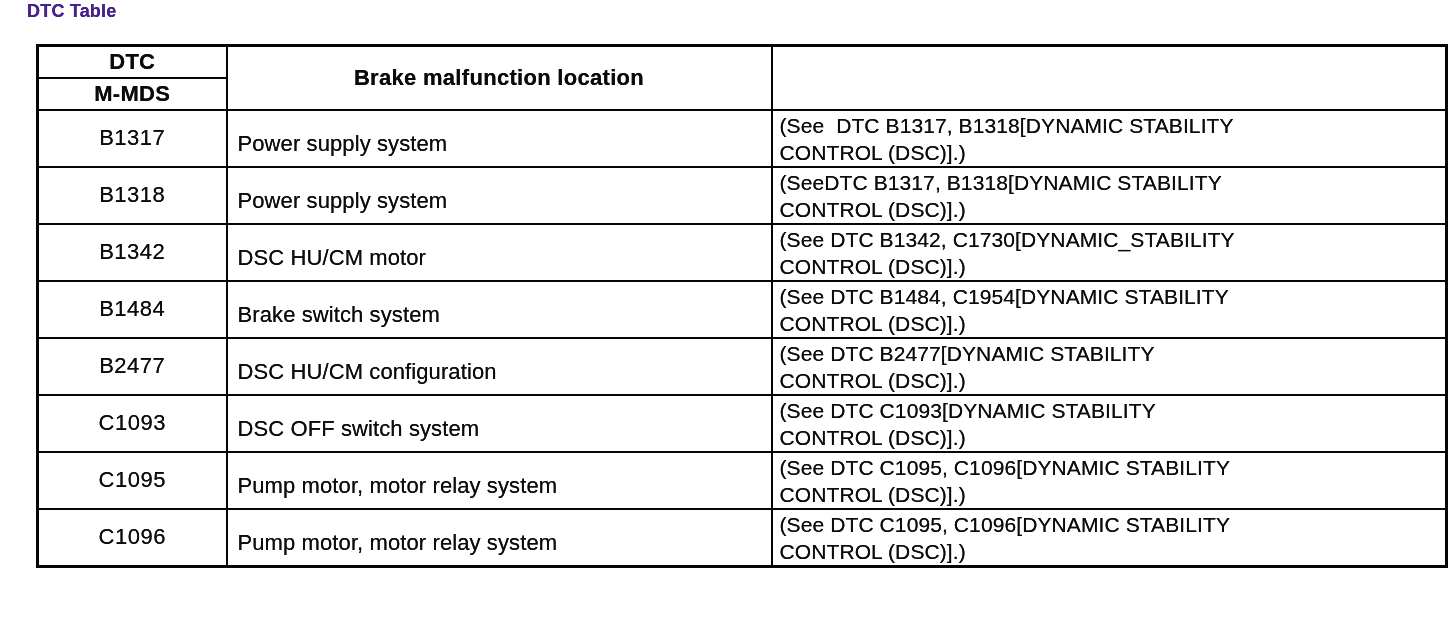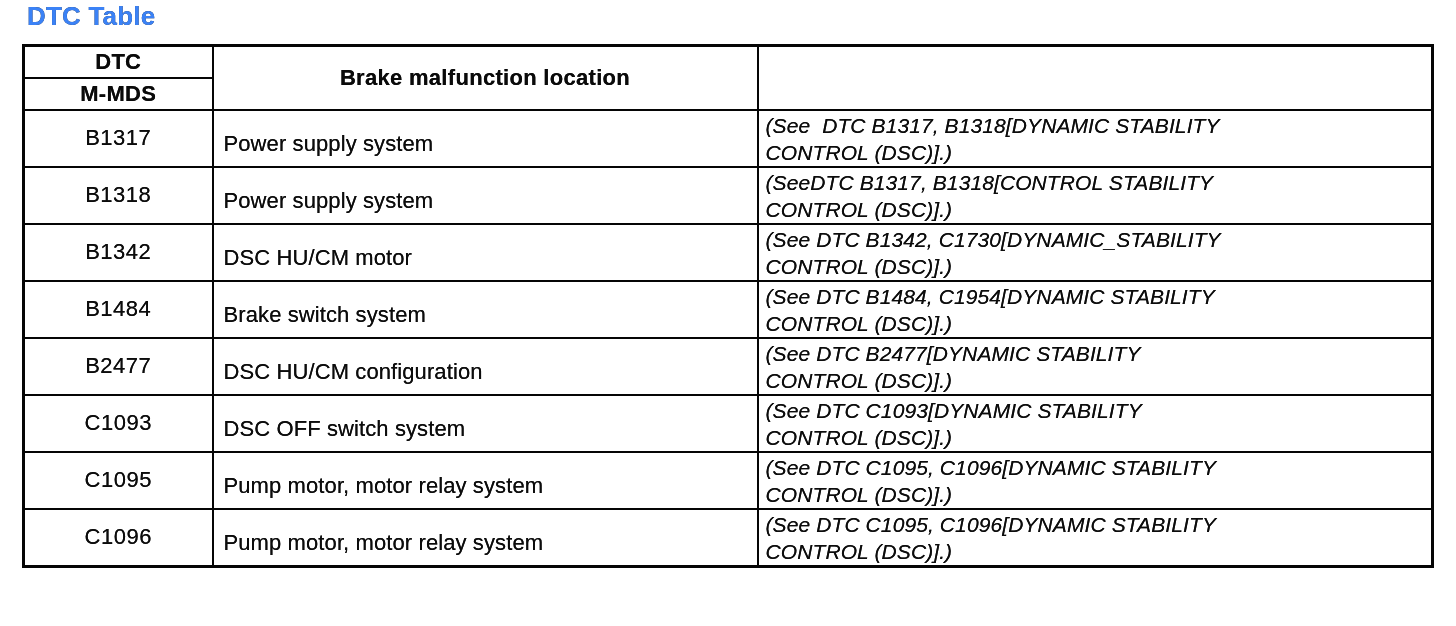--- a/index.html
+++ b/index.html
@@ -15,28 +15,28 @@
     font-family: "Liberation Sans", "DejaVu Sans", sans-serif;
     color: #0c0c0c;
     overflow: hidden;
     
     text-shadow: 0 0 0.6px rgba(0,0,0,0.85);
   }
   .doc-title {
     position: absolute;
     left: 27px;
     top: 1px;
-    font-size: 26px;
+    font-size: 18px;
     font-weight: bold;
     letter-spacing: 0.2px;
-    color: #3b82f6;
+    color: #4c1d95;
   }
   table.dtc-table {
     position: absolute;
-    left: 22px;
+    left: 36px;
     top: 44px;
     width: 1409px;
     border-collapse: collapse;
     table-layout: fixed;
     border: 3px solid #050505;
   }
   .dtc-table col.c1 { width: 189px; }
   .dtc-table col.c2 { width: 545px; }
   .dtc-table col.c3 { width: 675px; }
   .dtc-table th, .dtc-table td {
@@ -63,21 +63,20 @@
     vertical-align: middle;
     font-size: 22px;
     padding: 12px 8px 0 10px;
     letter-spacing: 0.1px;
   }
   td.note-cell {
     vertical-align: top;
     font-size: 21px;
     padding: 1px 6px 0 7px;
     letter-spacing: 0.1px;
-    font-style: italic;
   }
   .note-line {
     line-height: 27px;
     white-space: pre;
   }
 </style>
 </head>
 <body>
 
 <div class="page">
@@ -107,21 +106,21 @@
       <td class="note-cell">
         <div class="note-line">(See  DTC B1317, B1318[DYNAMIC STABILITY</div>
         <div class="note-line">CONTROL (DSC)].)</div>
       </td>
     </tr>
 
     <tr>
       <td class="code-cell">B1318</td>
       <td class="loc-cell">Power supply system</td>
       <td class="note-cell">
-        <div class="note-line">(SeeDTC B1317, B1318[CONTROL STABILITY</div>
+        <div class="note-line">(SeeDTC B1317, B1318[DYNAMIC STABILITY</div>
         <div class="note-line">CONTROL (DSC)].)</div>
       </td>
     </tr>
 
     <tr>
       <td class="code-cell">B1342</td>
       <td class="loc-cell">DSC HU/CM motor</td>
       <td class="note-cell">
         <div class="note-line">(See DTC B1342, C1730[DYNAMIC_STABILITY</div>
         <div class="note-line">CONTROL (DSC)].)</div>

